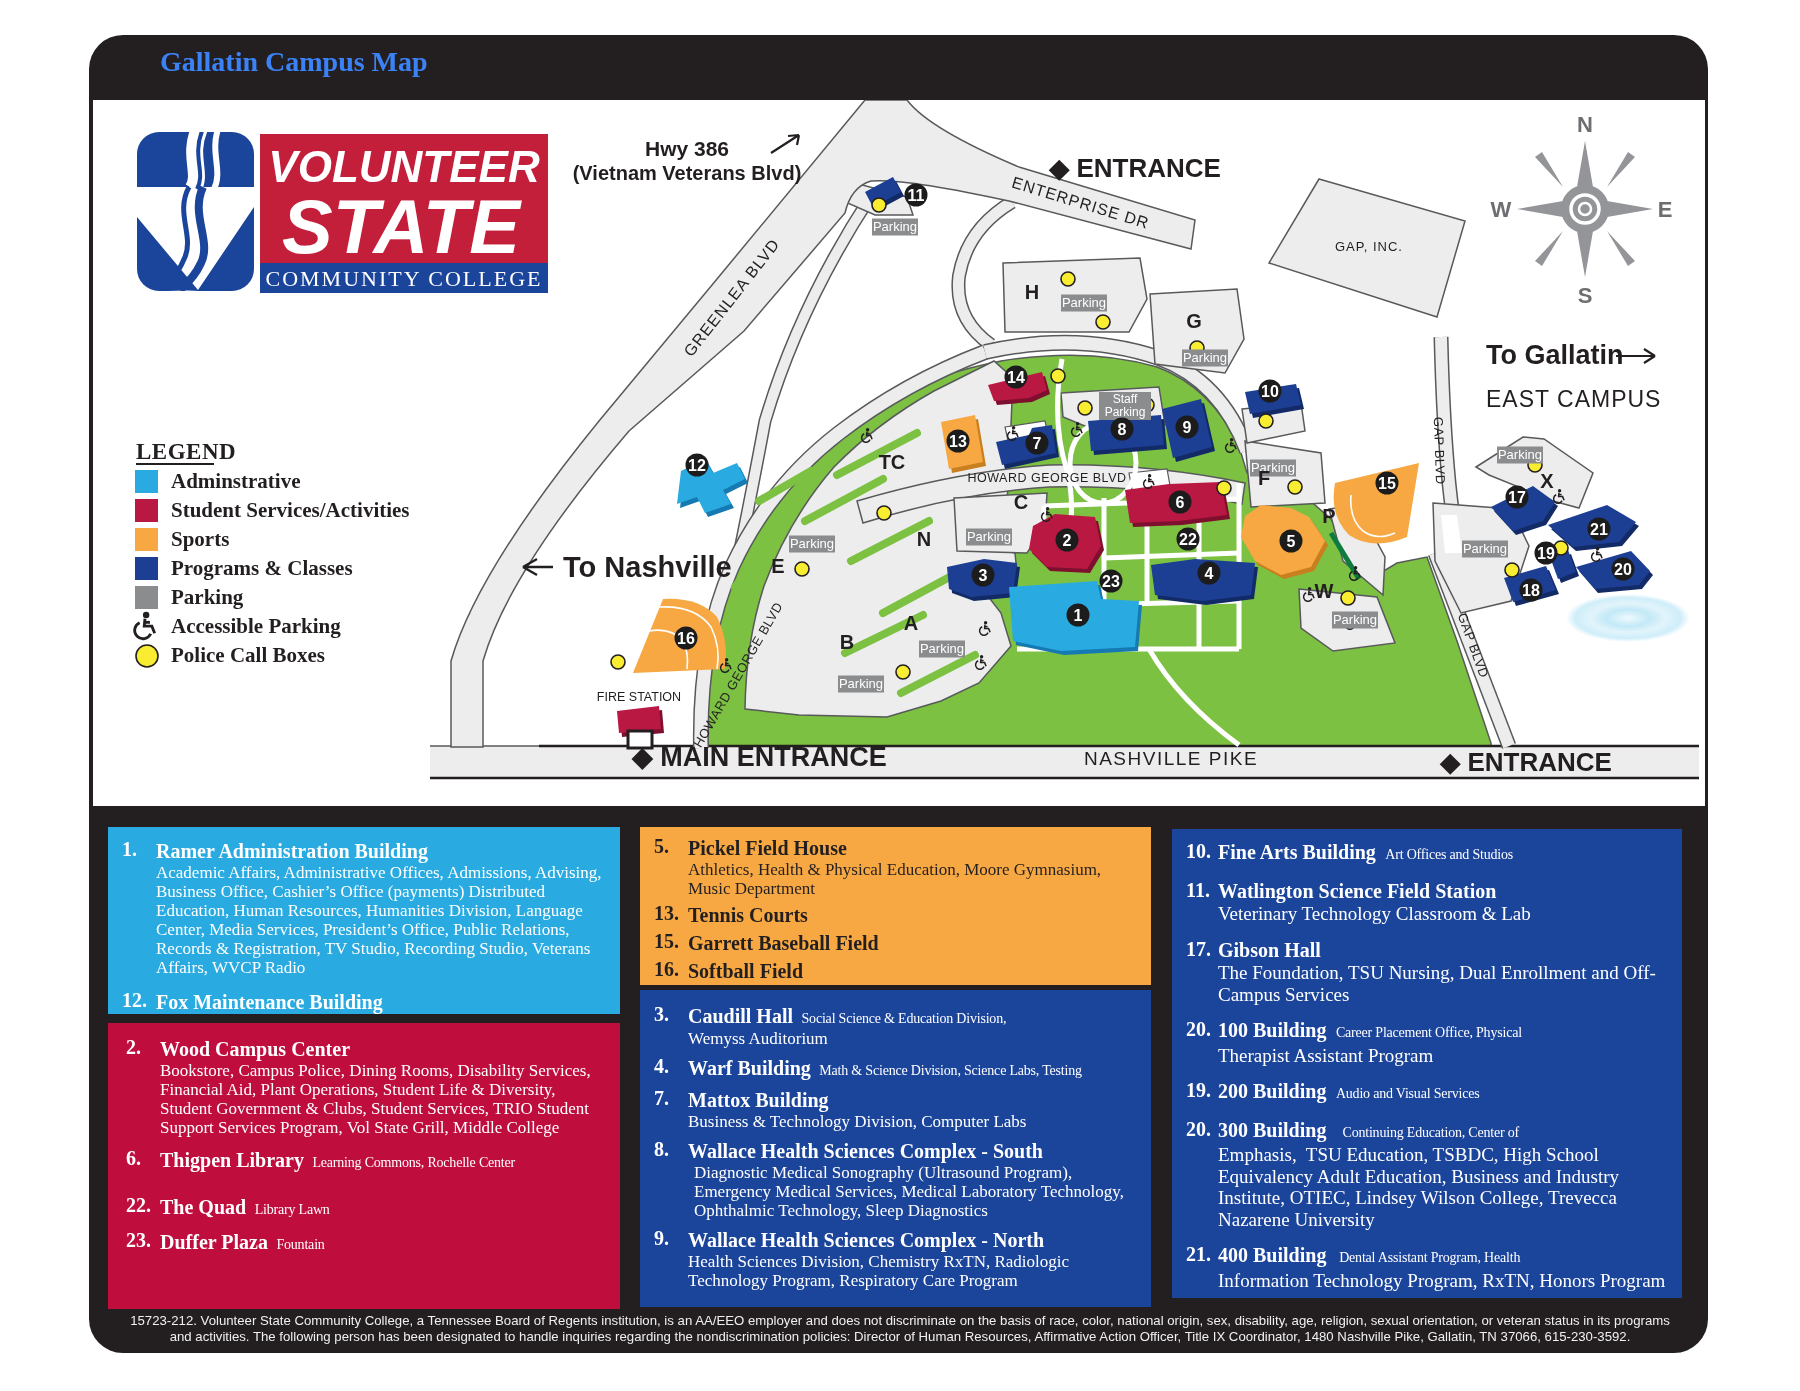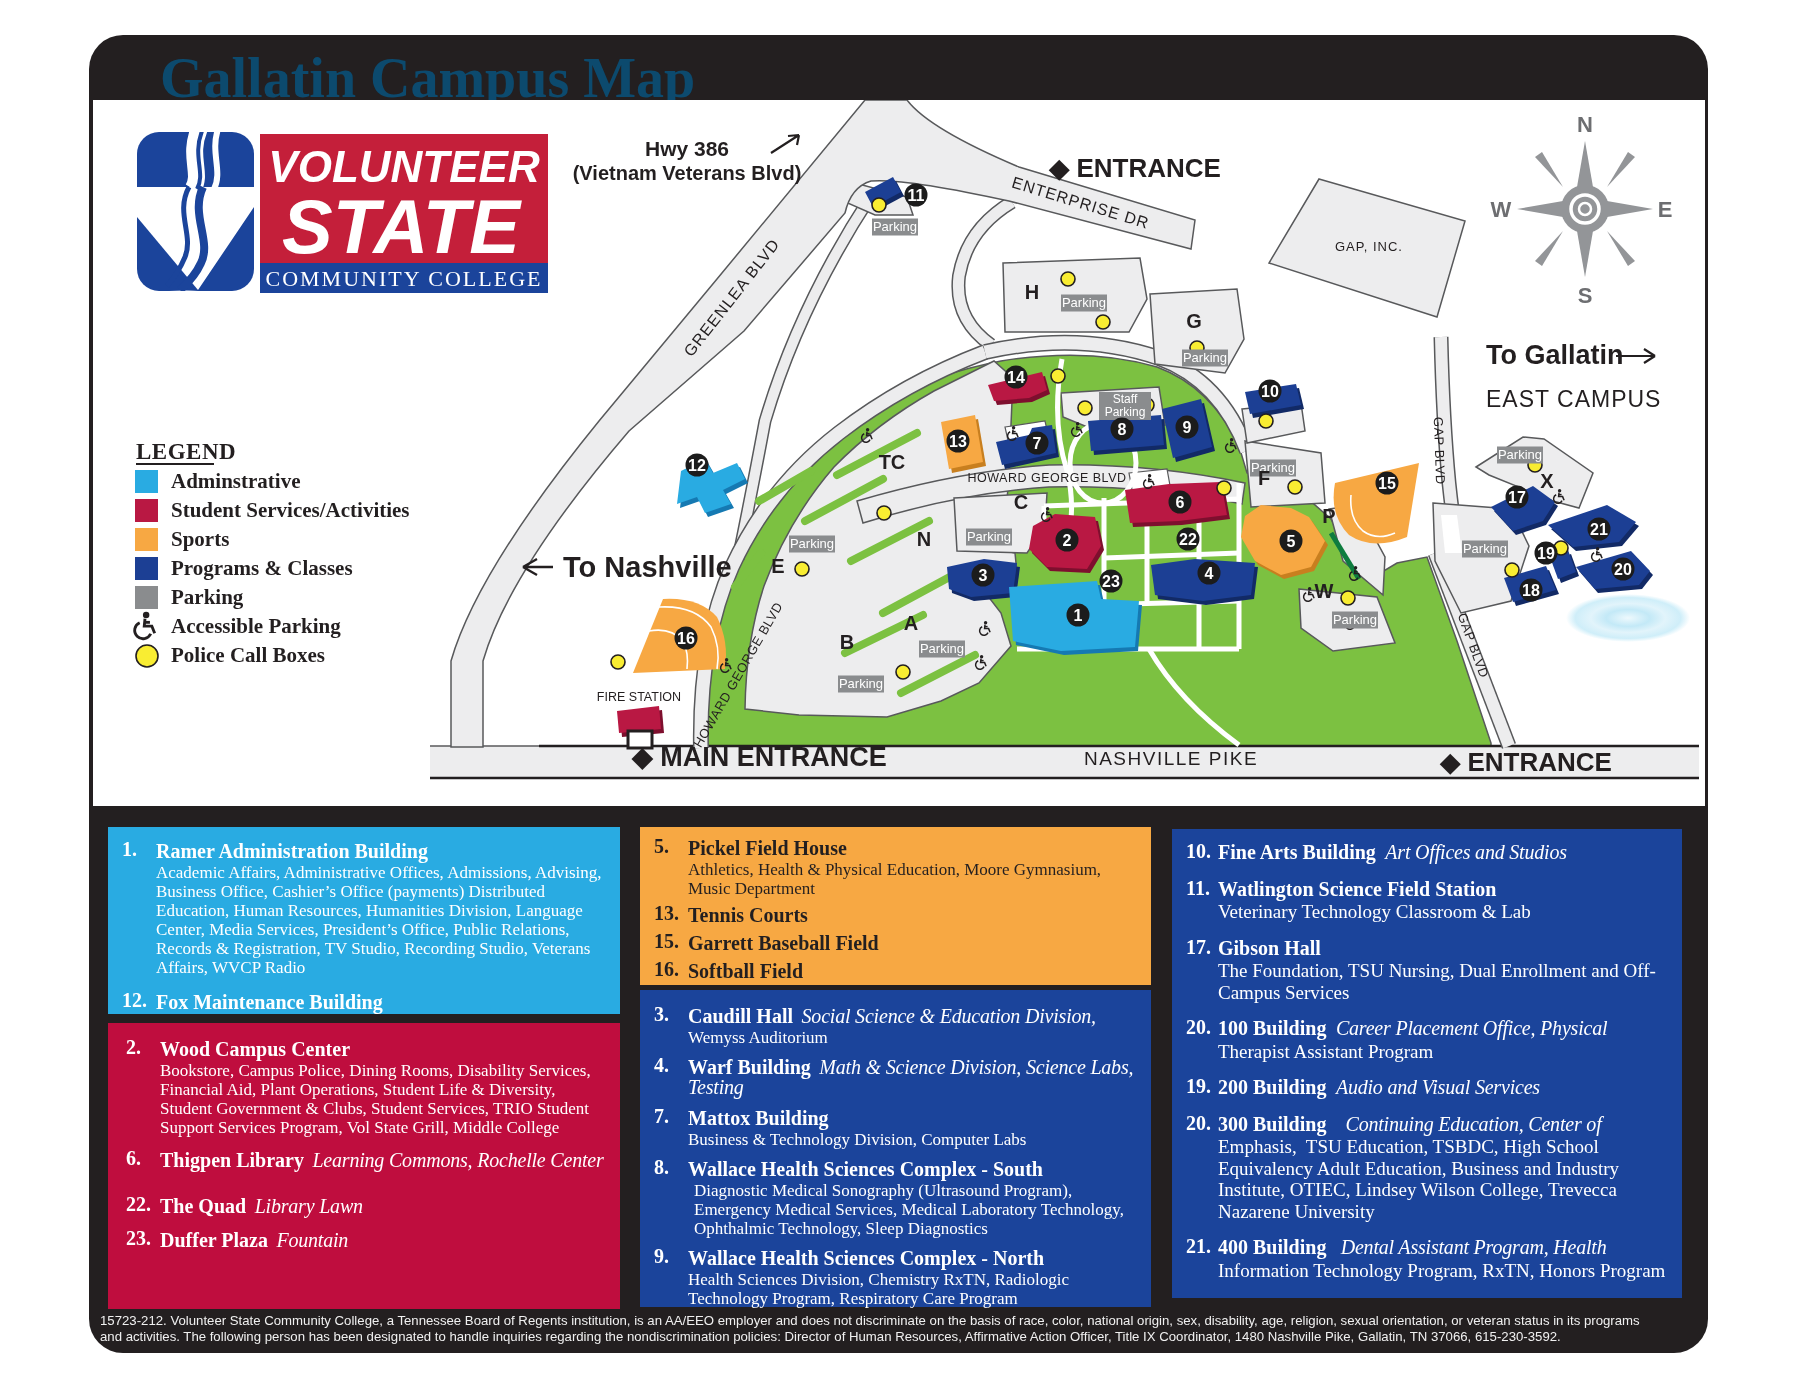--- a/index.html
+++ b/index.html
@@ -1,25 +1,25 @@
 <!DOCTYPE html>
 <html><head><meta charset="utf-8">
 <style>
 html,body{margin:0;padding:0;background:#fff;width:1800px;height:1391px;position:relative;font-family:"Liberation Sans",sans-serif;}
 .card{position:absolute;left:89px;top:35px;width:1619px;height:1318px;background:#231f20;border-radius:34px;}
 .content{position:absolute;left:93px;top:100px;width:1612px;height:706px;background:#fff;}
-.title{position:absolute;left:160px;top:46px;color:#0c4a6e;font-family:"Liberation Serif",serif;font-weight:bold;font-size:56px;}
+.title{position:absolute;left:160px;top:46px;color:#3b82f6;font-family:"Liberation Serif",serif;font-weight:bold;font-size:28px;}
 .box{position:absolute;color:#fff;font-family:"Liberation Serif",serif;font-size:17px;line-height:19px;}
 .box .it{position:relative;}
 .box .n{position:absolute;left:0;font-weight:bold;font-size:20px;}
 .box b{font-size:20px;line-height:22px;}
-.box .d{font-size:20px;letter-spacing:-0.2px;font-style:italic;}
+.box .d{font-size:14px;letter-spacing:-0.2px;}
 .box .ds{margin-top:1px;}
 .bb{font-size:19px;line-height:21.5px;}
-.footer{position:absolute;left:100px;top:1313px;width:1600px;color:#f0f0f0;font-size:13.2px;line-height:15.5px;}
+.footer{position:absolute;left:100px;top:1313px;width:1600px;color:#f0f0f0;font-size:13.2px;line-height:15.5px;text-align:center;}
 </style></head>
 <body>
 <div class="card"></div>
 <div class="title">Gallatin Campus Map</div>
 <div class="content"></div>
 <div style="position:absolute;left:93px;top:100px;"><svg width="1612" height="706" viewBox="94 99 1612 706" font-family="Liberation Sans, sans-serif">
 <path d="M706,747 L705,690 Q708,630 726,580 Q748,520 786,476 Q830,430 888,398 Q940,372 1002,360 Q1090,346 1158,366 Q1212,386 1240,445 L1248,472 L1300,490 L1332,518 L1368,580 L1398,562 L1428,556 L1458,640 L1492,742 L1492,747 Z" fill="#7cc141" stroke="#58595b" stroke-width="1.5"></path>
 <path d="M431,745 L1700,745 L1700,777 L431,777 Z" fill="#ededee"></path>
 <path d="M431,777 L1700,777" stroke="#231f20" stroke-width="2.5" fill="none"></path>
 <path d="M540,745 L1700,745" stroke="#231f20" stroke-width="2.5" fill="none"></path>

